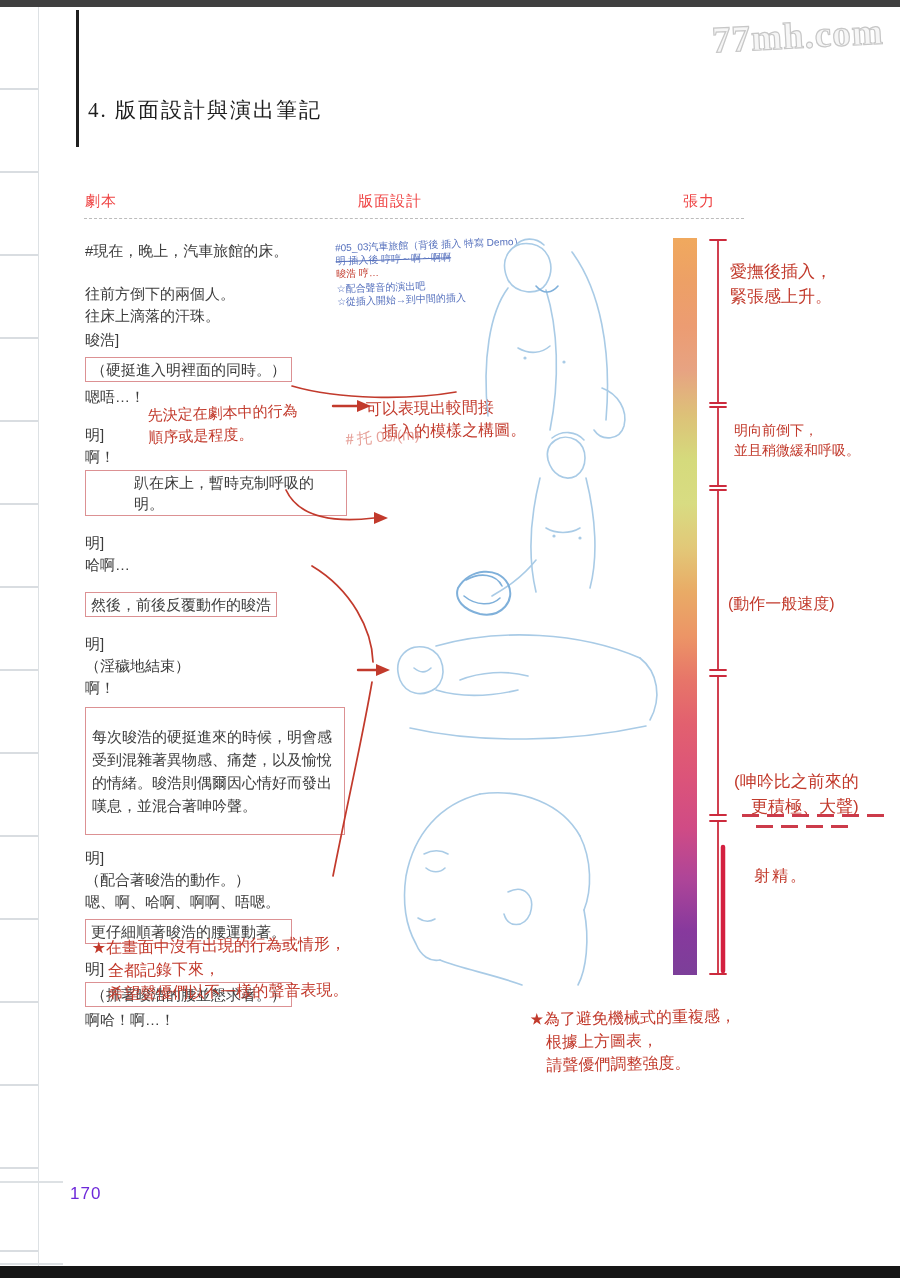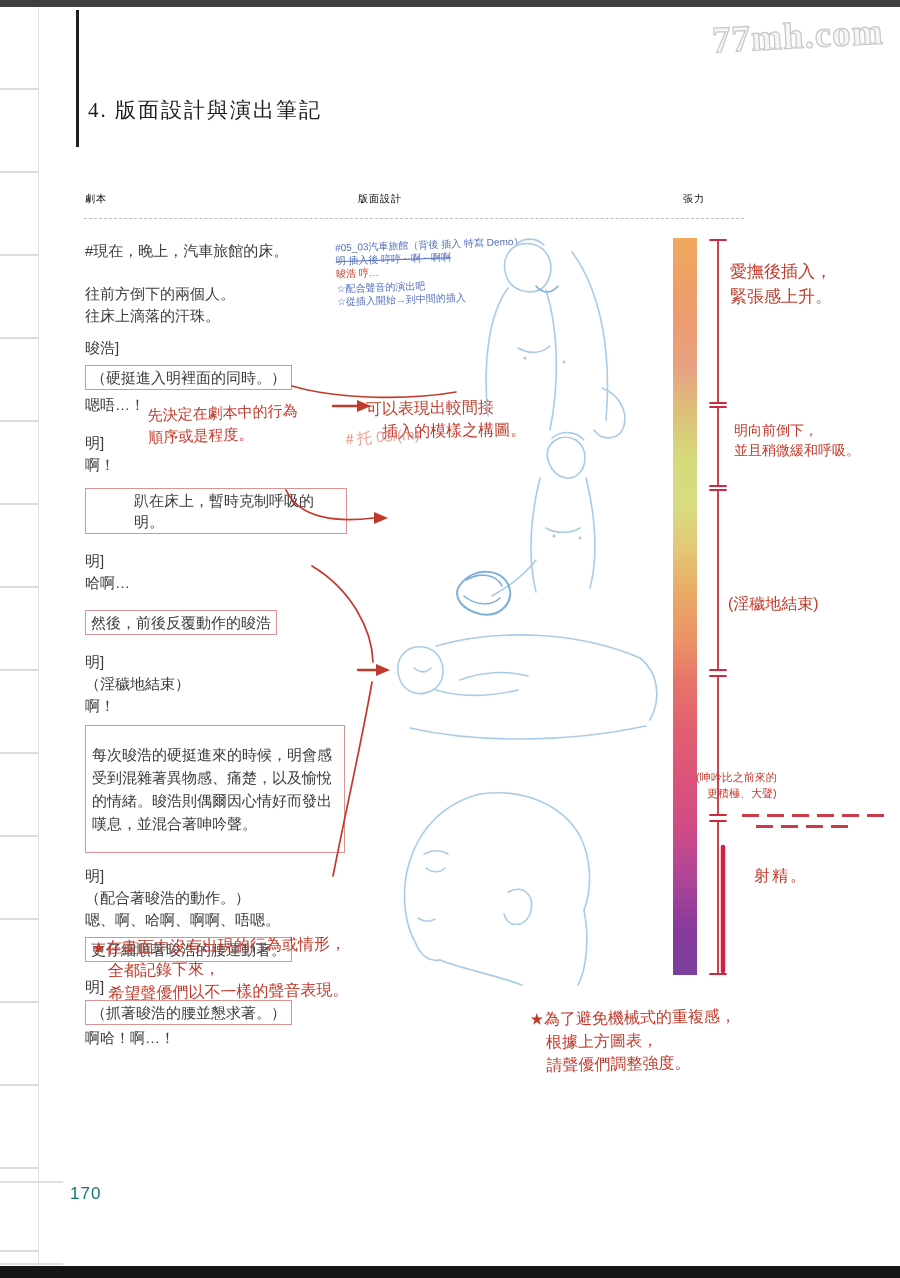--- a/index.html
+++ b/index.html
@@ -16,21 +16,21 @@
   .margin-tick{position:absolute;background:#dde1e4;height:2px;}
   
   .title-rule{position:absolute;left:76px;top:10px;width:3px;height:137px;background:#1f1f1f;}
   .page-title{position:absolute;left:88px;top:96px;font-family:"Liberation Serif","DejaVu Serif",serif;
         font-size:21px;font-weight:400;color:#1d1d1d;letter-spacing:2px;margin:0;}
   
   .watermark{position:absolute;left:712px;top:14px;font-family:"Liberation Serif","DejaVu Serif",serif;
         font-weight:bold;font-size:37px;letter-spacing:1px;color:#f6f6f6;
         -webkit-text-stroke:1.2px #c7c7c7;transform:rotate(-3deg);}
   
-  .col-header{position:absolute;top:192px;font-size:10px;color:#000000;letter-spacing:1px;}
+  .col-header{position:absolute;top:192px;font-size:15px;color:#ef4444;letter-spacing:1px;}
   .column-rule{position:absolute;left:84px;top:218px;width:660px;border-top:1px dashed #bcbcbc;}
   
   .script-col{position:absolute;left:85px;top:240px;width:262px;font-size:15px;line-height:22px;color:#3c3c3c;}
   .s-spk{margin-bottom:0;}
   .s-box{display:inline-block;border:1.5px solid #dc9193;padding:1px 5px;line-height:21px;}
   .s-boxp{border:1.5px solid #dc9193;padding:17px 6px;width:246px;line-height:23px;}
   
   .hw{color:#c23a2c;line-height:1.45;}
   .hw-blue{color:#5570bd;}
   .struck{text-decoration:line-through;}
@@ -41,24 +41,24 @@
   .scribble-mark{position:absolute;left:342px;top:428px;font-size:15px;color:#e08a80;opacity:.8;transform:rotate(-4deg);}
   .note-bottom{position:absolute;left:530px;top:1006px;font-size:16px;transform:rotate(-1deg);}
   
   .tension-bar{position:absolute;left:673px;top:238px;width:24px;height:737px;}
   .t-note{position:absolute;font-size:15px;}
   .t-note-1{left:730px;top:260px;font-size:17px;}
   .t-note-2{left:734px;top:420px;font-size:14px;}
   .t-note-3{left:728px;top:524px;}
   .t-note-4{left:728px;top:592px;font-size:16px;}
   .t-note-5{left:726px;top:694px;font-size:14.5px;}
-  .t-note-6{left:696px;top:770px;font-size:11px;}
+  .t-note-6{left:734px;top:770px;font-size:17px;}
   .t-note-7{left:754px;top:864px;font-size:16px;letter-spacing:2px;}
   .dashes{position:absolute;height:3px;background:repeating-linear-gradient(90deg,#cc3b4a 0 17px,transparent 17px 25px);}
-  .page-number{position:absolute;left:70px;top:1184px;font-size:17px;color:#0f766e;letter-spacing:1px;}
+  .page-number{position:absolute;left:70px;top:1184px;font-size:17px;color:#6d28d9;letter-spacing:1px;}
   svg{position:absolute;overflow:visible;}
 </style>
 </head>
 <body>
 
 <div id="page">
 
   <div class="top-edge"></div>
   <div class="bottom-edge"></div>
   <div class="notebook-margin"></div>
@@ -71,26 +71,26 @@
 
   <span class="col-header" style="left:85px;">劇本</span>
   <span class="col-header" style="left:358px;">版面設計</span>
   <span class="col-header" style="left:683px;">張力</span>
   <div class="column-rule"></div>
 
   <div class="script-col">
     <div class="pre">#現在，晚上，汽車旅館的床。</div>
     <div class="pre" style="margin-top:21px;">往前方倒下的兩個人。
 往床上滴落的汗珠。</div>
-    <div class="s-spk" style="margin-top:10px;">晙浩]</div>
+    <div class="s-spk" style="margin-top:2px;">晙浩]</div>
     <div><span class="s-box" style="margin-top:6px;">（硬挺進入明裡面的同時。）</span></div>
     <div style="margin-top:4px;">嗯唔…！</div>
     <div class="s-spk" style="margin-top:16px;">明]</div>
     <div>啊！</div>
-    <div><span class="s-box" style="margin-top:12px;padding-left:48px;">趴在床上，暫時克制呼吸的明。</span></div>
+    <div><span class="s-box" style="margin-top:2px;padding-left:48px;">趴在床上，暫時克制呼吸的明。</span></div>
     <div class="s-spk" style="margin-top:16px;">明]</div>
     <div>哈啊…</div>
     <div><span class="s-box" style="margin-top:16px;">然後，前後反覆動作的晙浩</span></div>
     <div class="s-spk" style="margin-top:16px;">明]</div>
     <div class="pre">（淫穢地結束）
 啊！</div>
     <div class="s-boxp" style="margin-top:8px;">每次晙浩的硬挺進來的時候，明會感受到混雜著異物感、痛楚，以及愉悅的情緒。晙浩則偶爾因心情好而發出嘆息，並混合著呻吟聲。</div>
     <div class="s-spk" style="margin-top:12px;">明]</div>
     <div class="pre">（配合著晙浩的動作。）
 嗯、啊、哈啊、啊啊、唔嗯。</div>
@@ -204,21 +204,21 @@
         <path d="M4,591 L20,591"></path>
         <path d="M4,744 L20,744"></path>
       <path d="M17,617 L17,741" stroke-width="4.5" stroke="#d42040"></path>
     </g>
   </svg>
 
   <div class="hw pre t-note t-note-1">愛撫後插入，
 緊張感上升。</div>
   <div class="hw pre t-note t-note-2">明向前倒下，
 並且稍微緩和呼吸。</div>
-  <div class="hw pre t-note t-note-4">(淫穢地結束)</div>
+  <div class="hw pre t-note t-note-4">(動作一般速度)</div>
   <div class="hw pre t-note t-note-6">(呻吟比之前來的
 　更積極、大聲)</div>
   <div class="dashes" style="left:742px;top:814px;width:145px;"></div>
   <div class="dashes" style="left:756px;top:825px;width:92px;"></div>
   <div class="hw pre t-note t-note-7">射精。</div>
 
   <div class="hw pre note-bottom">★為了避免機械式的重複感，
 　根據上方圖表，
 　請聲優們調整強度。</div>
 

